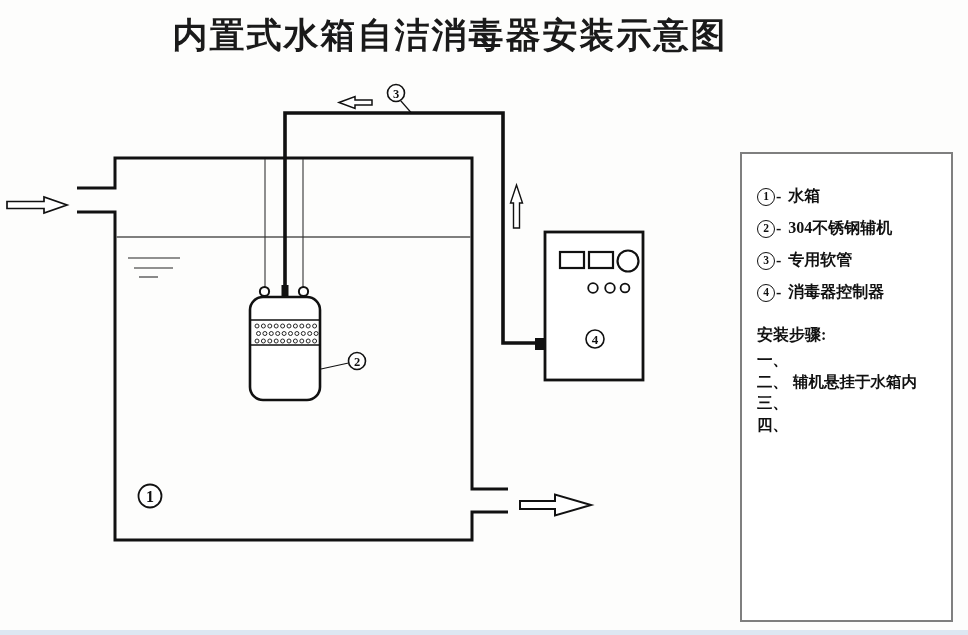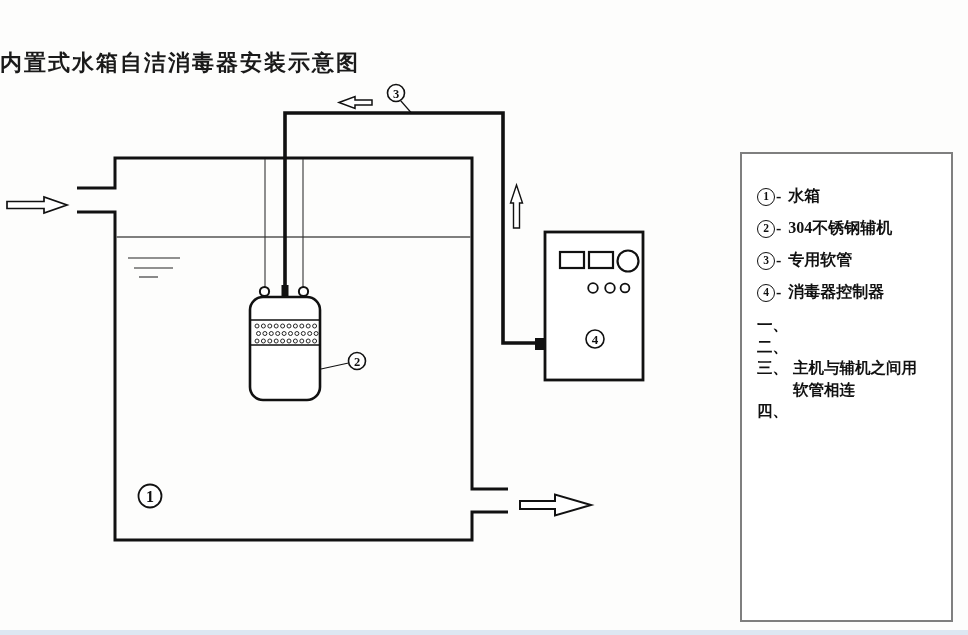--- a/index.html
+++ b/index.html
@@ -9,26 +9,25 @@
   }
   .screen{
     position:relative;
     width:968px;height:635px;
     background:#fdfdfc;
     overflow:hidden;
   }
   .title{
     position:absolute;
     top:12px;left:0;width:900px;
-    text-align:left;
-    font-size:22px;
+    text-align:center;
+    font-size:35px;
     font-weight:bold;
     letter-spacing:2px;
     color:#1a1a1a;
-    margin-top:36px;
   }
   .diagram-svg{
     position:absolute;left:0;top:0;
   }
   
   .legend{
     position:absolute;
     left:740px;top:152px;
     width:213px;height:470px;
     box-sizing:border-box;
@@ -197,30 +196,31 @@
       <span class="cnum">3</span>
       <span class="sep">-</span>
       <span>专用软管</span>
     </div>
     <div class="legend-item">
       <span class="cnum">4</span>
       <span class="sep">-</span>
       <span>消毒器控制器</span>
     </div>
 
+    <div class="steps-title">安装步骤:</div>
 
     <div class="step">
       <span class="step-num">一、</span>
     </div>
     <div class="step">
       <span class="step-num">二、</span>
+      <span class="step-text">辅机悬挂于水箱内</span>
     </div>
     <div class="step">
       <span class="step-num">三、</span>
-      <span class="step-text">主机与辅机之间用软管相连</span>
     </div>
     <div class="step">
       <span class="step-num">四、</span>
     </div>
   </div>
 
   <div class="bottom-strip"></div>
 </div>
 
 </body></html>

